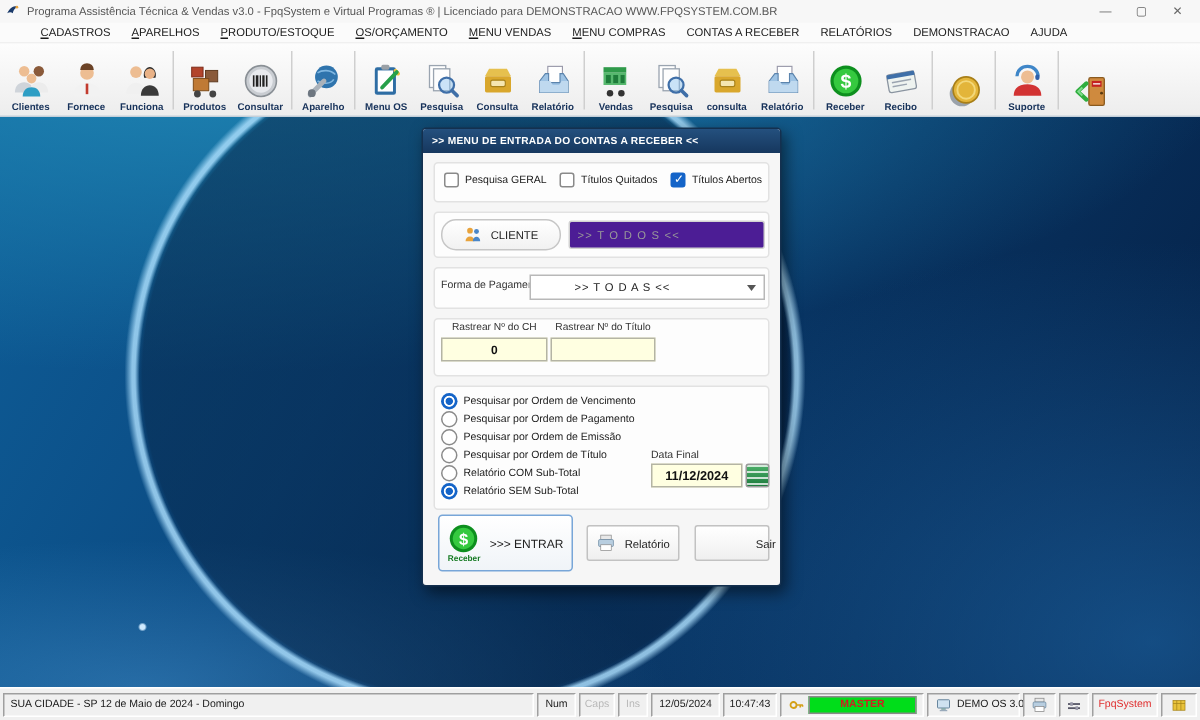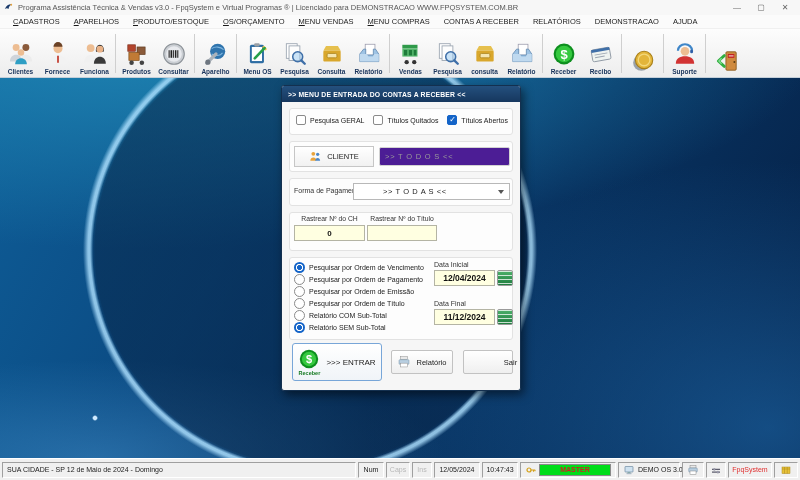--- a/index.html
+++ b/index.html
@@ -10,21 +10,21 @@
   
   .titlebar { position:absolute; left:0; top:0; width:800px; height:15px; background:#f7f7f7;
     display:flex; align-items:center; padding:0 3px; }
   .app-ico { width:11px; height:11px; margin-right:4px; flex:none; }
   .title-text { font-size:7.5px; color:#555; white-space:nowrap; overflow:hidden; flex:1; }
   .wctrls { display:flex; flex:none; }
   .wbtn { width:24px; height:14px; display:flex; align-items:center; justify-content:center;
     font-size:8px; color:#666; }
 
   .menubar { position:absolute; left:0; top:15px; width:800px; height:14px; background:#fbfbfb;
-    display:flex; align-items:center; padding-left:6px; border-bottom:1px solid #f0f0f0; }
+    display:flex; align-items:center; padding-left:20px; border-bottom:1px solid #f0f0f0; }
   .mitem { display:inline-block; font-size:7.5px; color:#1a1a1a; padding:0 7px; white-space:nowrap; }
   .hk::first-letter { text-decoration:underline; }
 
   .toolbar { position:absolute; left:0; top:29px; width:800px; height:49px;
     background:linear-gradient(#fdfdfd,#ededed); border-bottom:1px solid #c4cfd9;
     display:flex; align-items:stretch; padding:1px 2px 0 2px; }
   .titem { width:37px; flex:none; display:flex; flex-direction:column; align-items:center;
     justify-content:flex-end; padding-bottom:2px; }
   .tic { width:26px; height:26px; margin-bottom:1px; }
   .tlabel { font-size:6.5px; font-weight:bold; color:#17325a; white-space:nowrap; line-height:7px; }
@@ -55,21 +55,21 @@
   .p-forma { top:76px; height:28px; } .p-rastrear { top:110px; height:39px; }
   .p-main { top:155px; height:83px; }
 
   .cbrow { position:absolute; top:13px; left:14px; right:12px; display:flex; justify-content:space-between; }
   .cb { display:flex; align-items:center; font-size:7px; color:#1a1a1a; }
   .cbbox { width:10px; height:10px; border:1px solid #8a8a8a; border-radius:2px; background:#fff; margin-right:4px; flex:none; }
   .cbbox.checked { background:#1464c8; border-color:#1464c8; position:relative; }
   .cbbox.checked::after { content:"✓"; position:absolute; left:1px; top:-1px; color:#fff; font-size:8px; }
 
   .cliente-btn { position:absolute; top:44px; left:12px; width:80px; height:21px;
-    background:linear-gradient(#ffffff,#f1f1f1); border:1px solid #c6c6c6; border-radius:0;
+    background:linear-gradient(#ffffff,#f1f1f1); border:1px solid #c6c6c6; border-radius:10px;
     display:flex; align-items:center; justify-content:center; gap:5px; font-size:7.5px; color:#222; }
   .cliente-input { position:absolute; top:45px; left:97px; width:131px; height:19px; background:#4c1d95;
     border:1px solid #d2d2d2; border-radius:2px; font-size:7.5px; color:#9a9a9a; letter-spacing:.8px;
     display:flex; align-items:center; padding-left:5px; }
 
   .forma-label { position:absolute; top:85px; left:12px; font-size:7px; color:#333; }
   .forma-select { position:absolute; top:81px; left:71px; width:157px; height:17px; background:#fff;
     border:1px solid #b8b8b8; font-size:7.5px; color:#222; letter-spacing:.6px;
     display:flex; align-items:center; padding:0 5px; }
   .forma-select .val { flex:1;padding-left:24px; }
@@ -447,27 +447,20 @@
         <label class="radio">
           <span class="rdot"></span>
           <span>Relatório COM Sub-Total</span>
         </label>
         <label class="radio">
           <span class="rdot sel"></span>
           <span>Relatório SEM Sub-Total</span>
         </label>
       </div>
 
-      <div class="dategroup dg1">
-        <div>Data Inicial</div>
-        <div class="daterow">
-          <div class="dfield">12/04/2024</div>
-          <div class="calbtn"></div>
-        </div>
-      </div>
       <div class="dategroup dg2">
         <div>Data Final</div>
         <div class="daterow">
           <div class="dfield">11/12/2024</div>
           <div class="calbtn"></div>
         </div>
       </div>
 
       <div class="entrar">
         <span class="entrar-ico">

